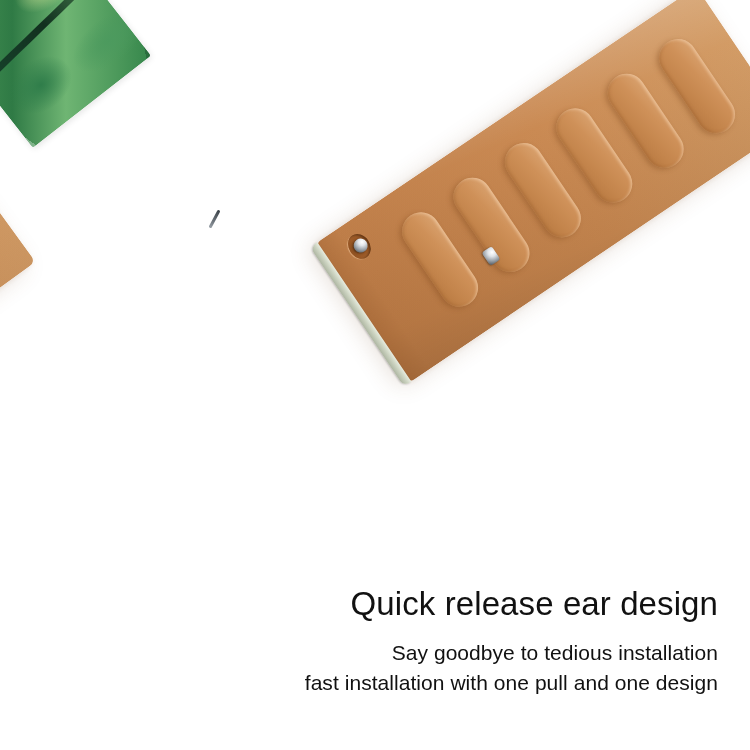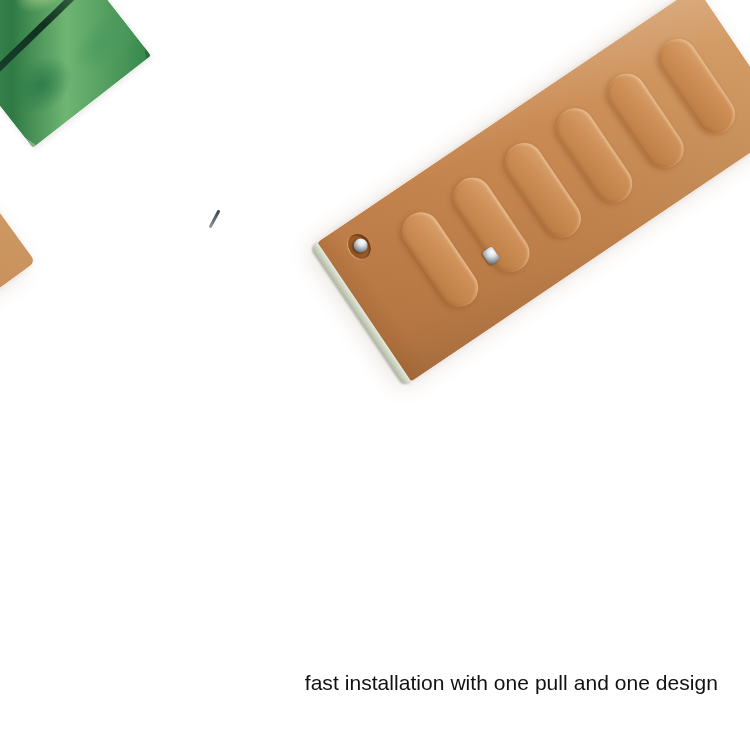--- a/index.html
+++ b/index.html
@@ -237,16 +237,18 @@
         
       </div>
 
     </div>
 
     <div class="pin-needle" style="left:213px; top:209px; transform: rotate(28deg);"></div>
 
   </div>
 
   <div class="caption" style="color: rgb(17, 17, 17);">
+    <p class="headline">Quick release ear design</p>
+    <p class="sub-line">Say goodbye to tedious installation</p>
     <p class="sub-line">fast installation with one pull and one design</p>
   </div>
 
 </div>
 
 </body></html>

